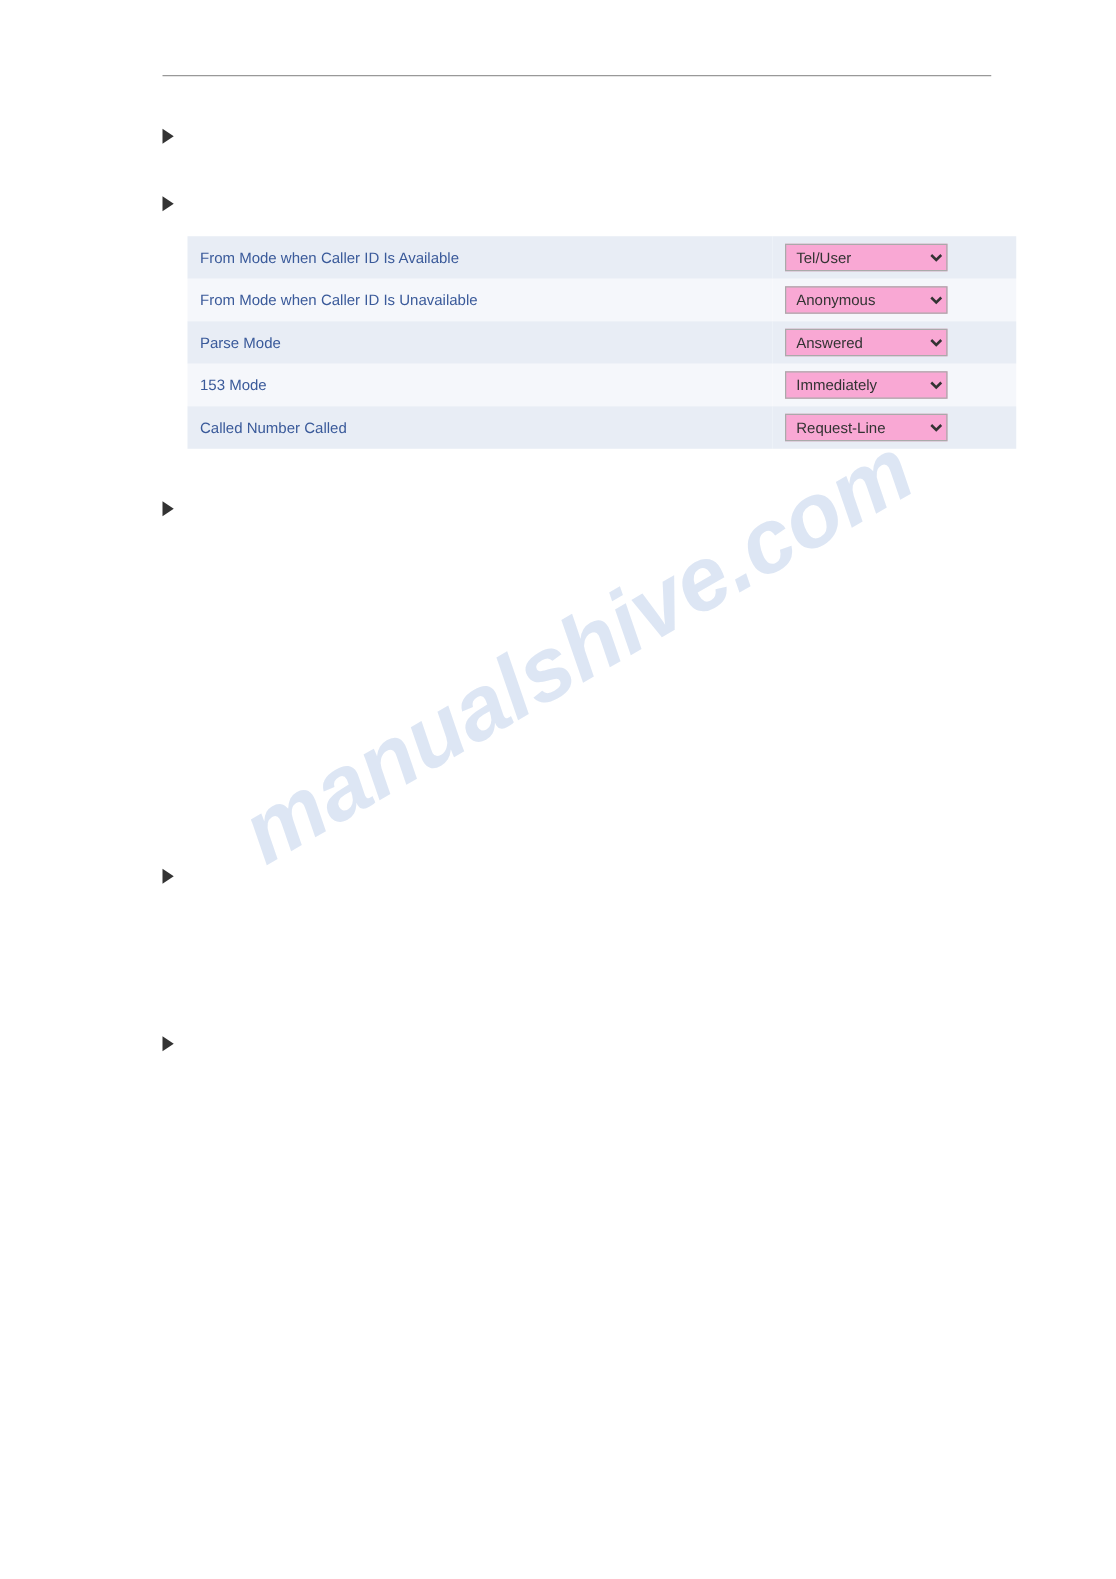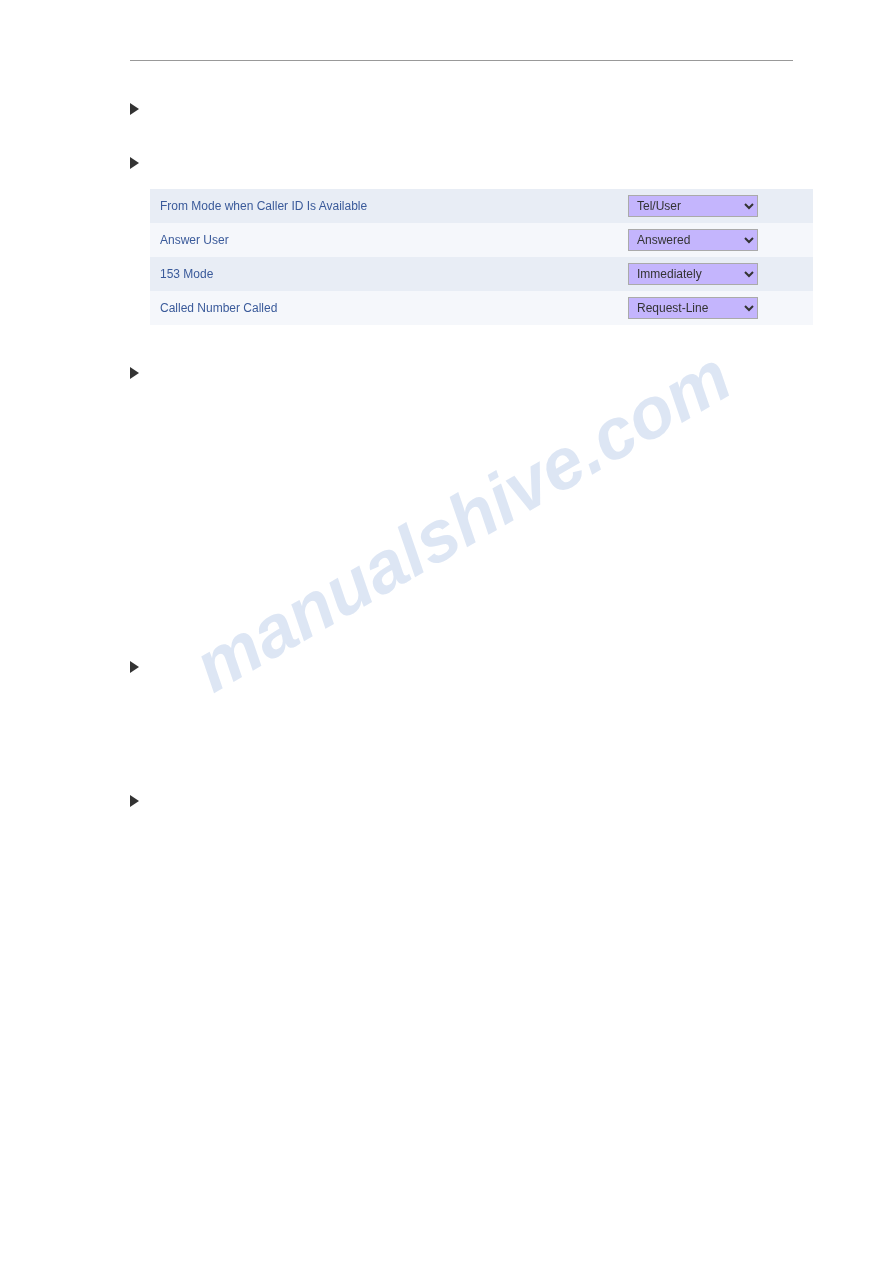--- a/index.html
+++ b/index.html
@@ -86,21 +86,21 @@
 
     .form-table td:last-child {
       width: 140px;
     }
 
     .form-select {
       width: 130px;
       padding: 2px 4px;
       font-size: 12px;
       color: #333;
-      background: #c4b5fd;
+      background: #f9a8d4;
       border: 1px solid #aaa;
       appearance: auto;
     }
 
     .watermark {
       position: absolute;
       top: 480px;
       left: 160px;
       color: rgba(180, 200, 230, 0.45);
       font-size: 72px;
@@ -138,23 +138,33 @@
           <td>From Mode when Caller ID Is Available</td>
           <td>
             <select class="form-select">
               <option>Tel/User</option>
               <option>User</option>
               <option>Tel</option>
             </select>
           </td>
         </tr>
 
-
-        <tr>
-          <td>Answer User</td>
+        <tr>
+          <td>From Mode when Caller ID Is Unavailable</td>
+          <td>
+            <select class="form-select">
+              <option>Anonymous</option>
+              <option>User</option>
+              <option>Tel</option>
+            </select>
+          </td>
+        </tr>
+
+        <tr>
+          <td>Parse Mode</td>
           <td>
             <select class="form-select">
               <option>Answered</option>
               <option>Ringing</option>
               <option>Progress</option>
             </select>
           </td>
         </tr>
 
         <tr>

